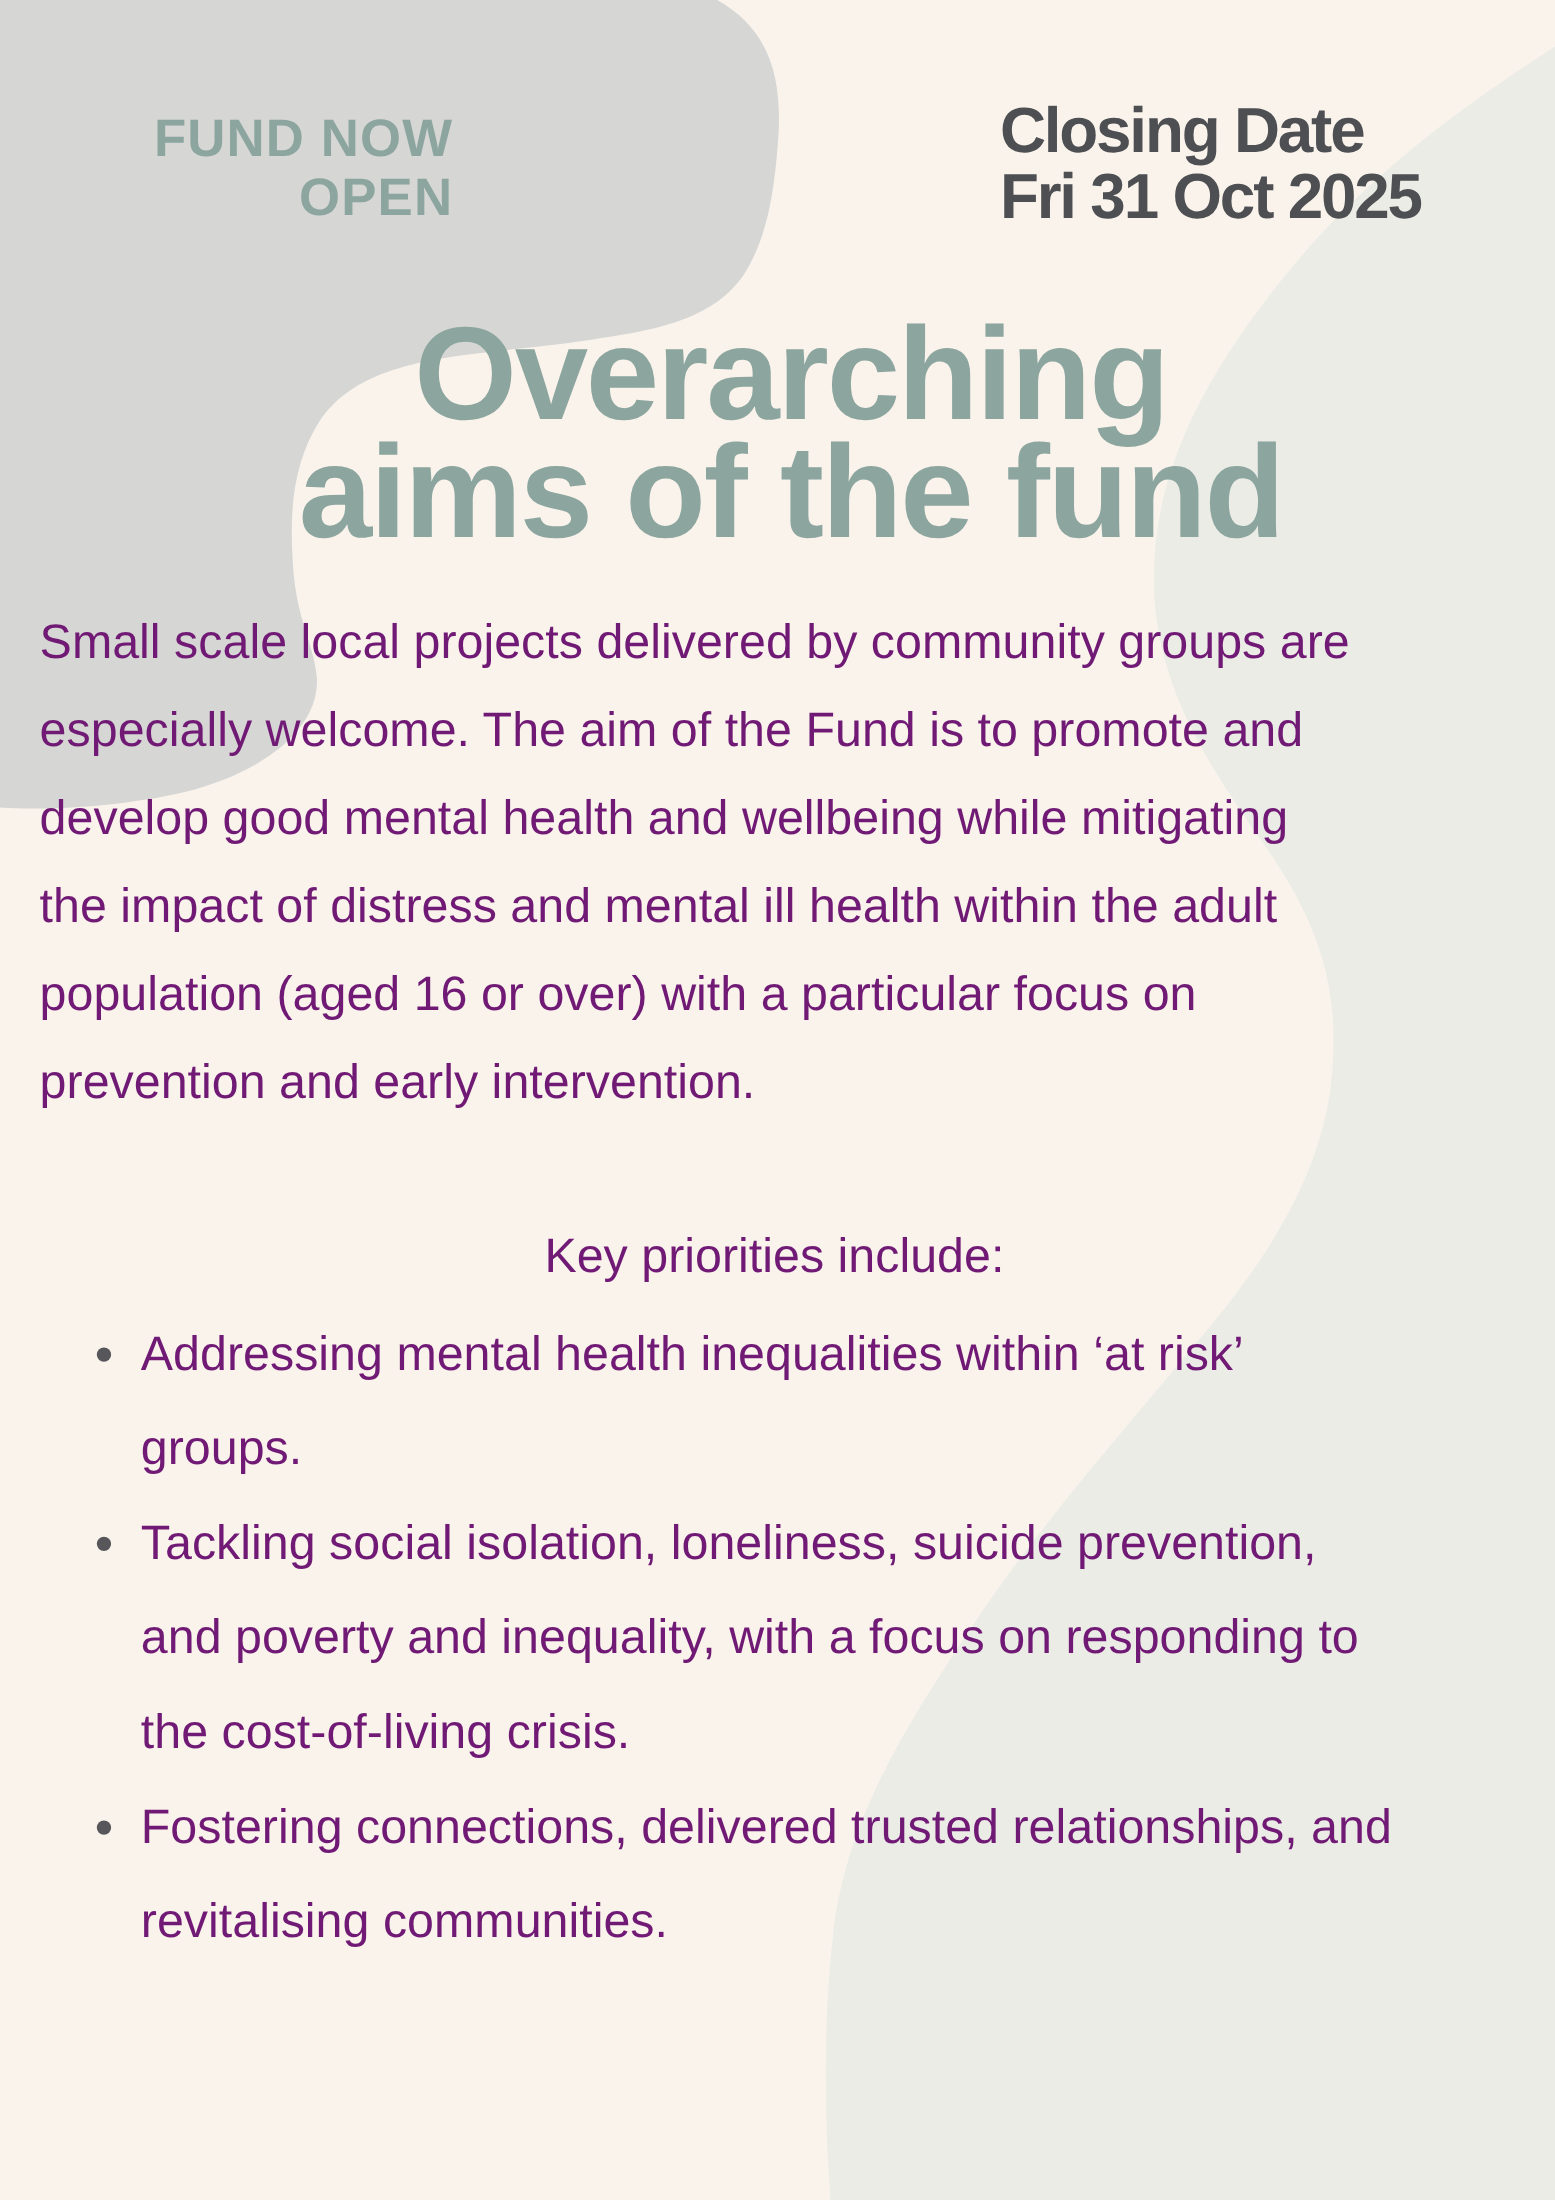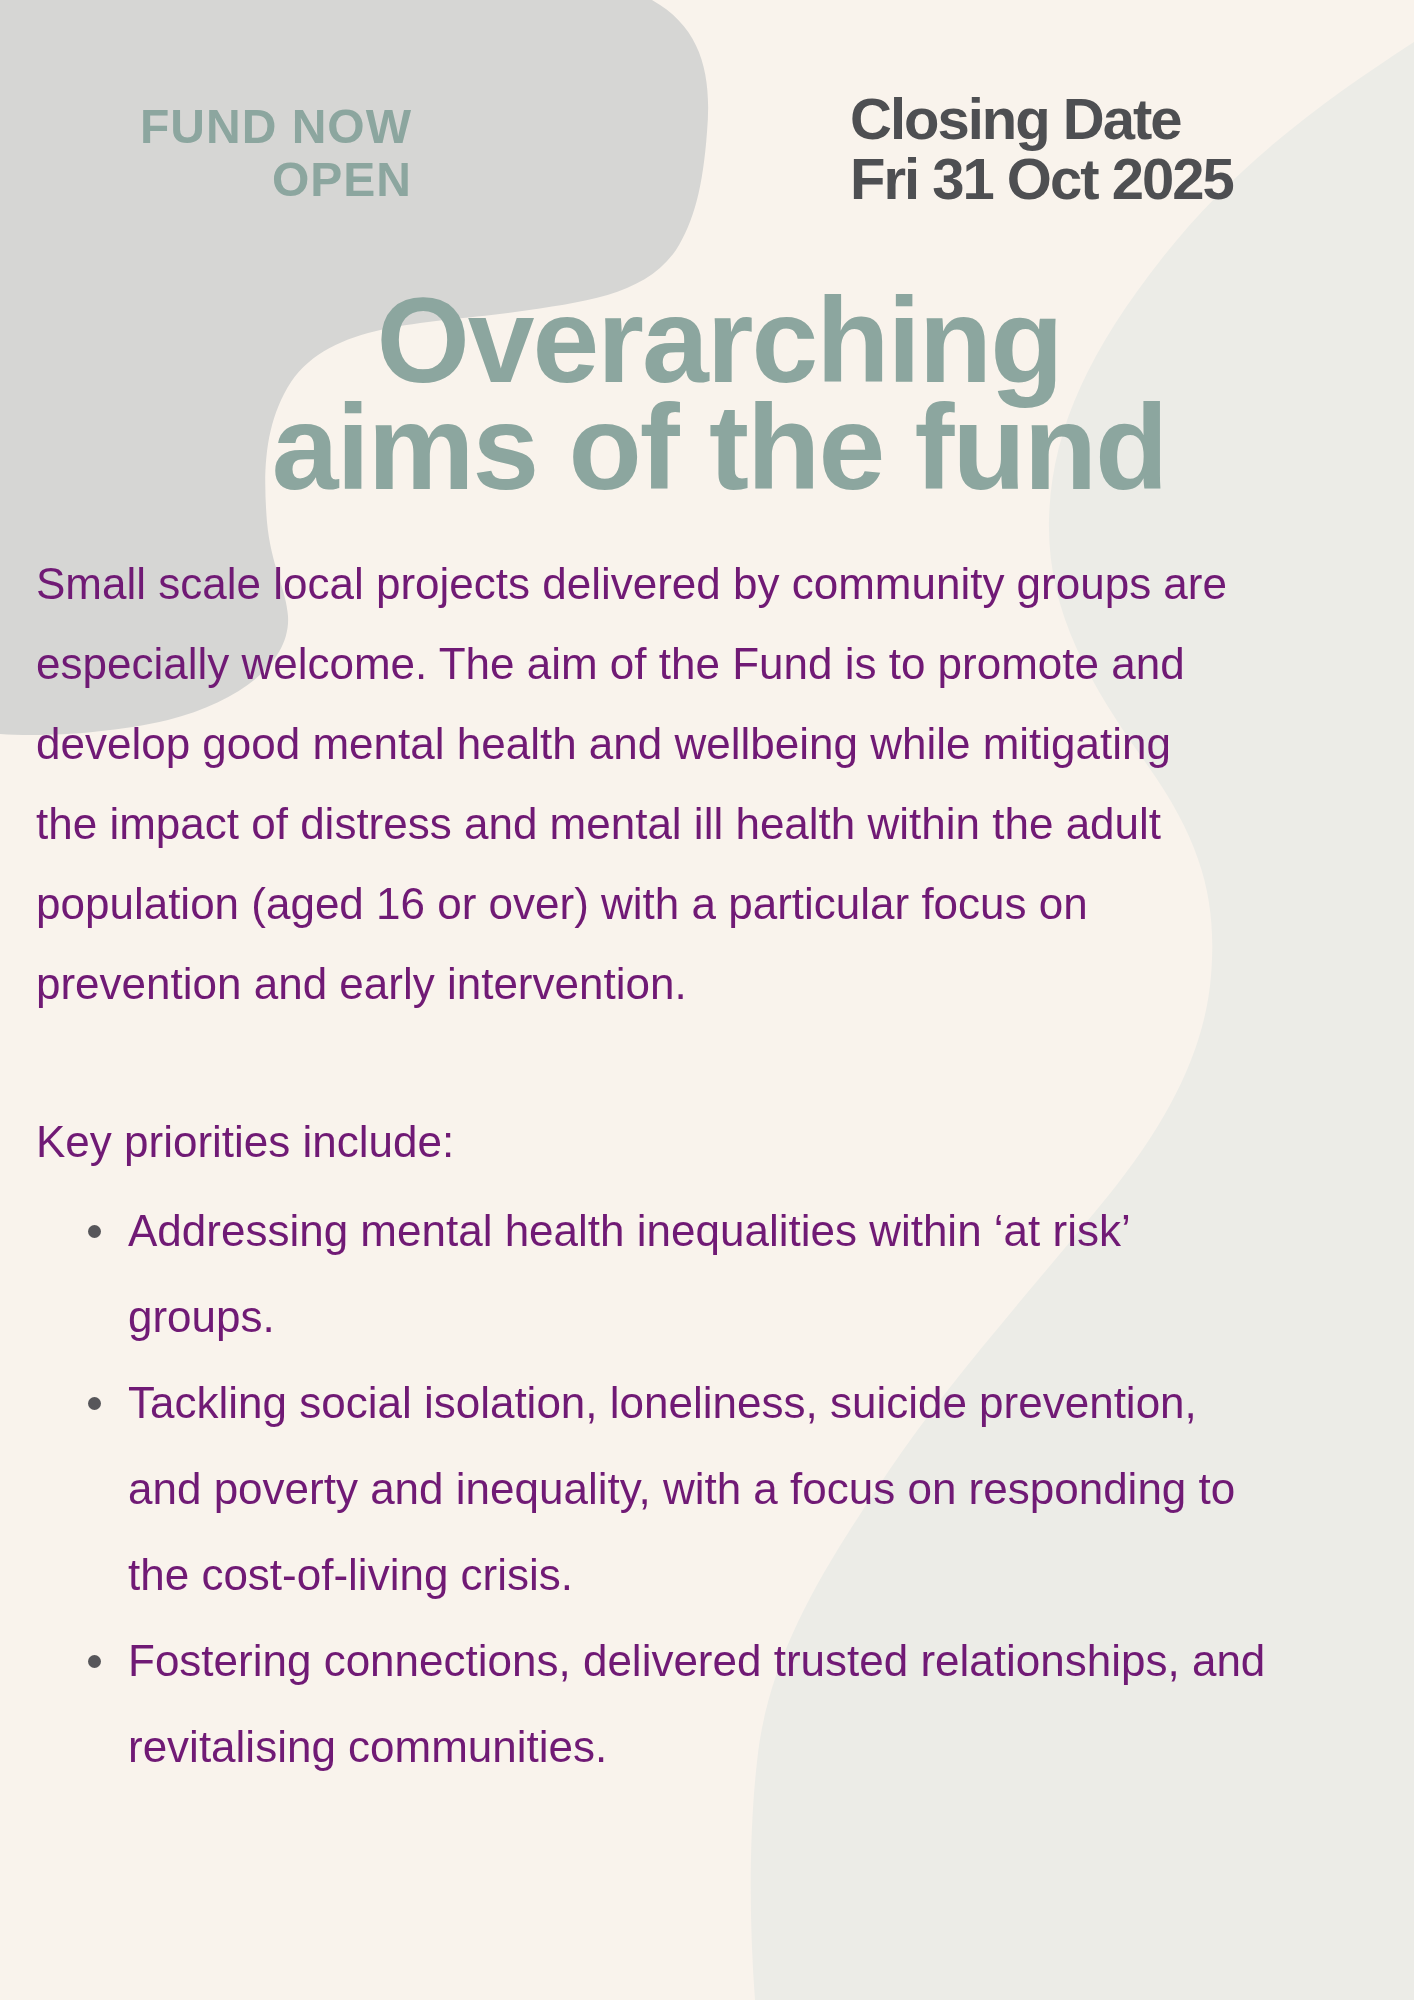--- a/index.html
+++ b/index.html
@@ -25,21 +25,21 @@
     font-size:48px;
     line-height:53px;
     font-weight:800;
     letter-spacing:1px;
     color:#8ca69f;
     white-space:pre-line;
     text-align:right;
   }
   .closing-date{
     position:absolute;
-    left:850px;
+    left:909px;
     top:89px;
     font-size:58px;
     line-height:60px;
     font-weight:800;
     letter-spacing:-2px;
     color:#4e4f52;
     white-space:pre-line;
   }
   .main-title{
     position:absolute;
@@ -65,20 +65,21 @@
   }
   .intro-paragraph{
     margin:0;
     line-height:80px;
     white-space:pre-line;
   }
   .key-priorities-label{
     margin:78px 0 0 0;
     line-height:80px;
     white-space:pre;
+    text-align:center;
   }
   ul.key-priorities-list{
     list-style:none;
     margin:6px 0 0 0;
     padding:0;
   }
   ul.key-priorities-list li{
     position:relative;
     margin:0;
     padding:0 0 0 92px;

